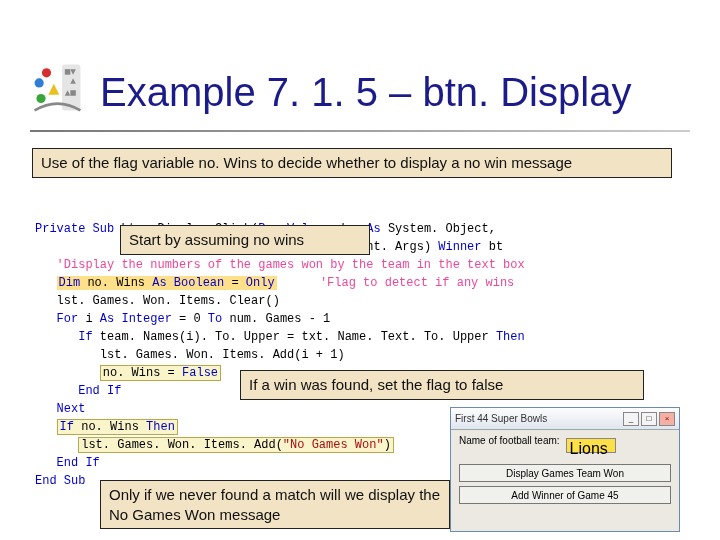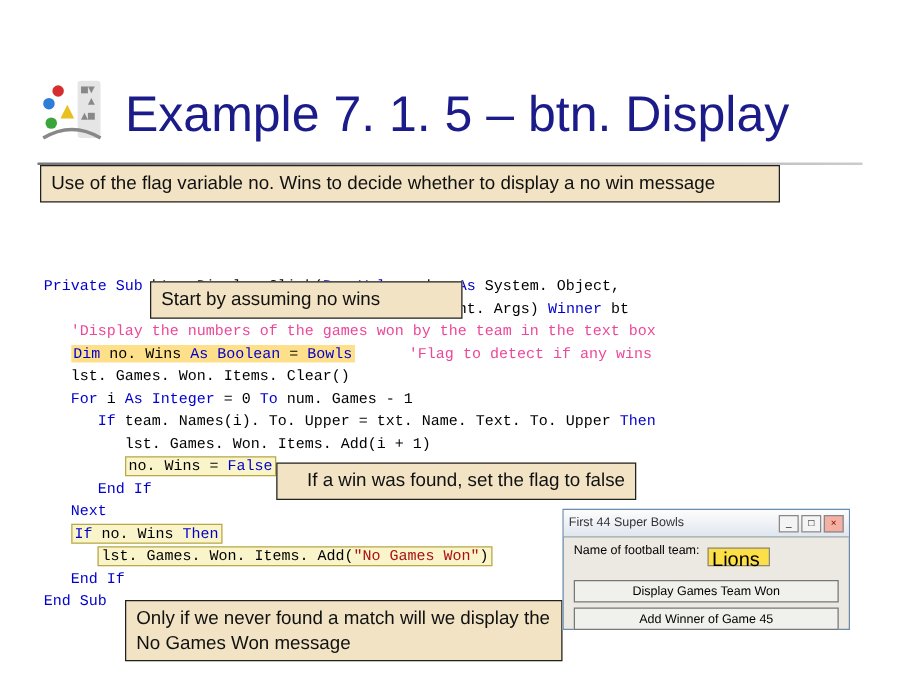--- a/index.html
+++ b/index.html
@@ -38,35 +38,35 @@
   .annot {
     position: absolute;
     background: #f1e3c3;
     border: 1px solid #222;
     padding: 4px 8px;
     font-size: 15px;
     color: #111;
     line-height: 1.3;
   }
   .annot-main {
-    top: 132px;
+    top: 148px;
     left: 32px;
-    width: 592px;
+    width: 640px;
   }
   .annot-start {
     top: 225px;
     left: 120px;
     width: 250px;
     text-align: left;
   }
   .annot-flag {
     top: 370px;
-    left: 221px;
-    width: 288px;
-    text-align: right;
+    left: 240px;
+    width: 404px;
+    text-align: left;
   }
   .annot-only {
     top: 480px;
     left: 100px;
     width: 350px;
   }
   .code {
     position: absolute;
     top: 202px;
     left: 35px;
@@ -79,21 +79,21 @@
   .kw { color: #0000cc; }
   .cm { color: #ec4899; }
   .str { color: #aa1111; }
   .hl-y { background: #f9f4c9; border: 1px solid #b8a84a; padding: 0 2px; }
   .hl-o { background: #ffe08a; padding: 0 2px; }
   .appwin {
     position: absolute;
     top: 407px;
     left: 450px;
     width: 230px;
-    height: 97px;
+    height: 125px;
     border: 1px solid #6b8cb0;
     background: #ece9e2;
     font-size: 10px;
   }
   .appwin-title {
     height: 22px;
     background: linear-gradient(#fdfdfd, #e0e6ef);
     border-bottom: 1px solid #9aa;
     display: flex;
     align-items: center;
@@ -131,21 +131,21 @@
 
 <div class="title">Example 7. 1. 5 – btn. Display</div>
 <div class="underline"></div>
 
 <div class="annot annot-main">Use of the flag variable no. Wins to decide whether to display a no win message</div>
 
 <div class="code">
 <span class="kw">Private Sub</span><span> btn. Display_Click(</span><span class="kw">By. Val</span><span> sender </span><span class="kw">As</span><span> System. Object,</span>
                       <span class="kw">By. Val</span><span> e </span><span class="kw">As</span><span> System. Event. Args) </span><span class="kw">Winner</span><span> bt</span>
    <span class="cm">'Display the numbers of the games won by the team in the text box</span>
-   <span class="hl-o"><span class="kw">Dim</span><span> no. Wins </span><span class="kw">As Boolean</span><span> = </span><span class="kw">Bowls</span></span>      <span class="cm">'Flag to detect if any wins</span>
+   <span class="hl-o"><span class="kw">Dim</span><span> no. Wins </span><span class="kw">As Boolean</span><span> = </span><span class="kw">Only</span></span>      <span class="cm">'Flag to detect if any wins</span>
    <span>lst. Games. Won. Items. Clear()</span>
    <span class="kw">For</span><span> i </span><span class="kw">As Integer</span><span> = 0 </span><span class="kw">To</span><span> num. Games - 1</span>
       <span class="kw">If</span><span> team. Names(i). To. Upper = txt. Name. Text. To. Upper </span><span class="kw">Then</span>
          <span>lst. Games. Won. Items. Add(i + 1)</span>
          <span class="hl-y"><span>no. Wins = </span><span class="kw">False</span></span>
       <span class="kw">End If</span>
    <span class="kw">Next</span>
    <span class="hl-y"><span class="kw">If</span><span> no. Wins </span><span class="kw">Then</span></span>
       <span class="hl-y"><span>lst. Games. Won. Items. Add(</span><span class="str">"No Games Won"</span><span>)</span></span>
    <span class="kw">End If</span>

